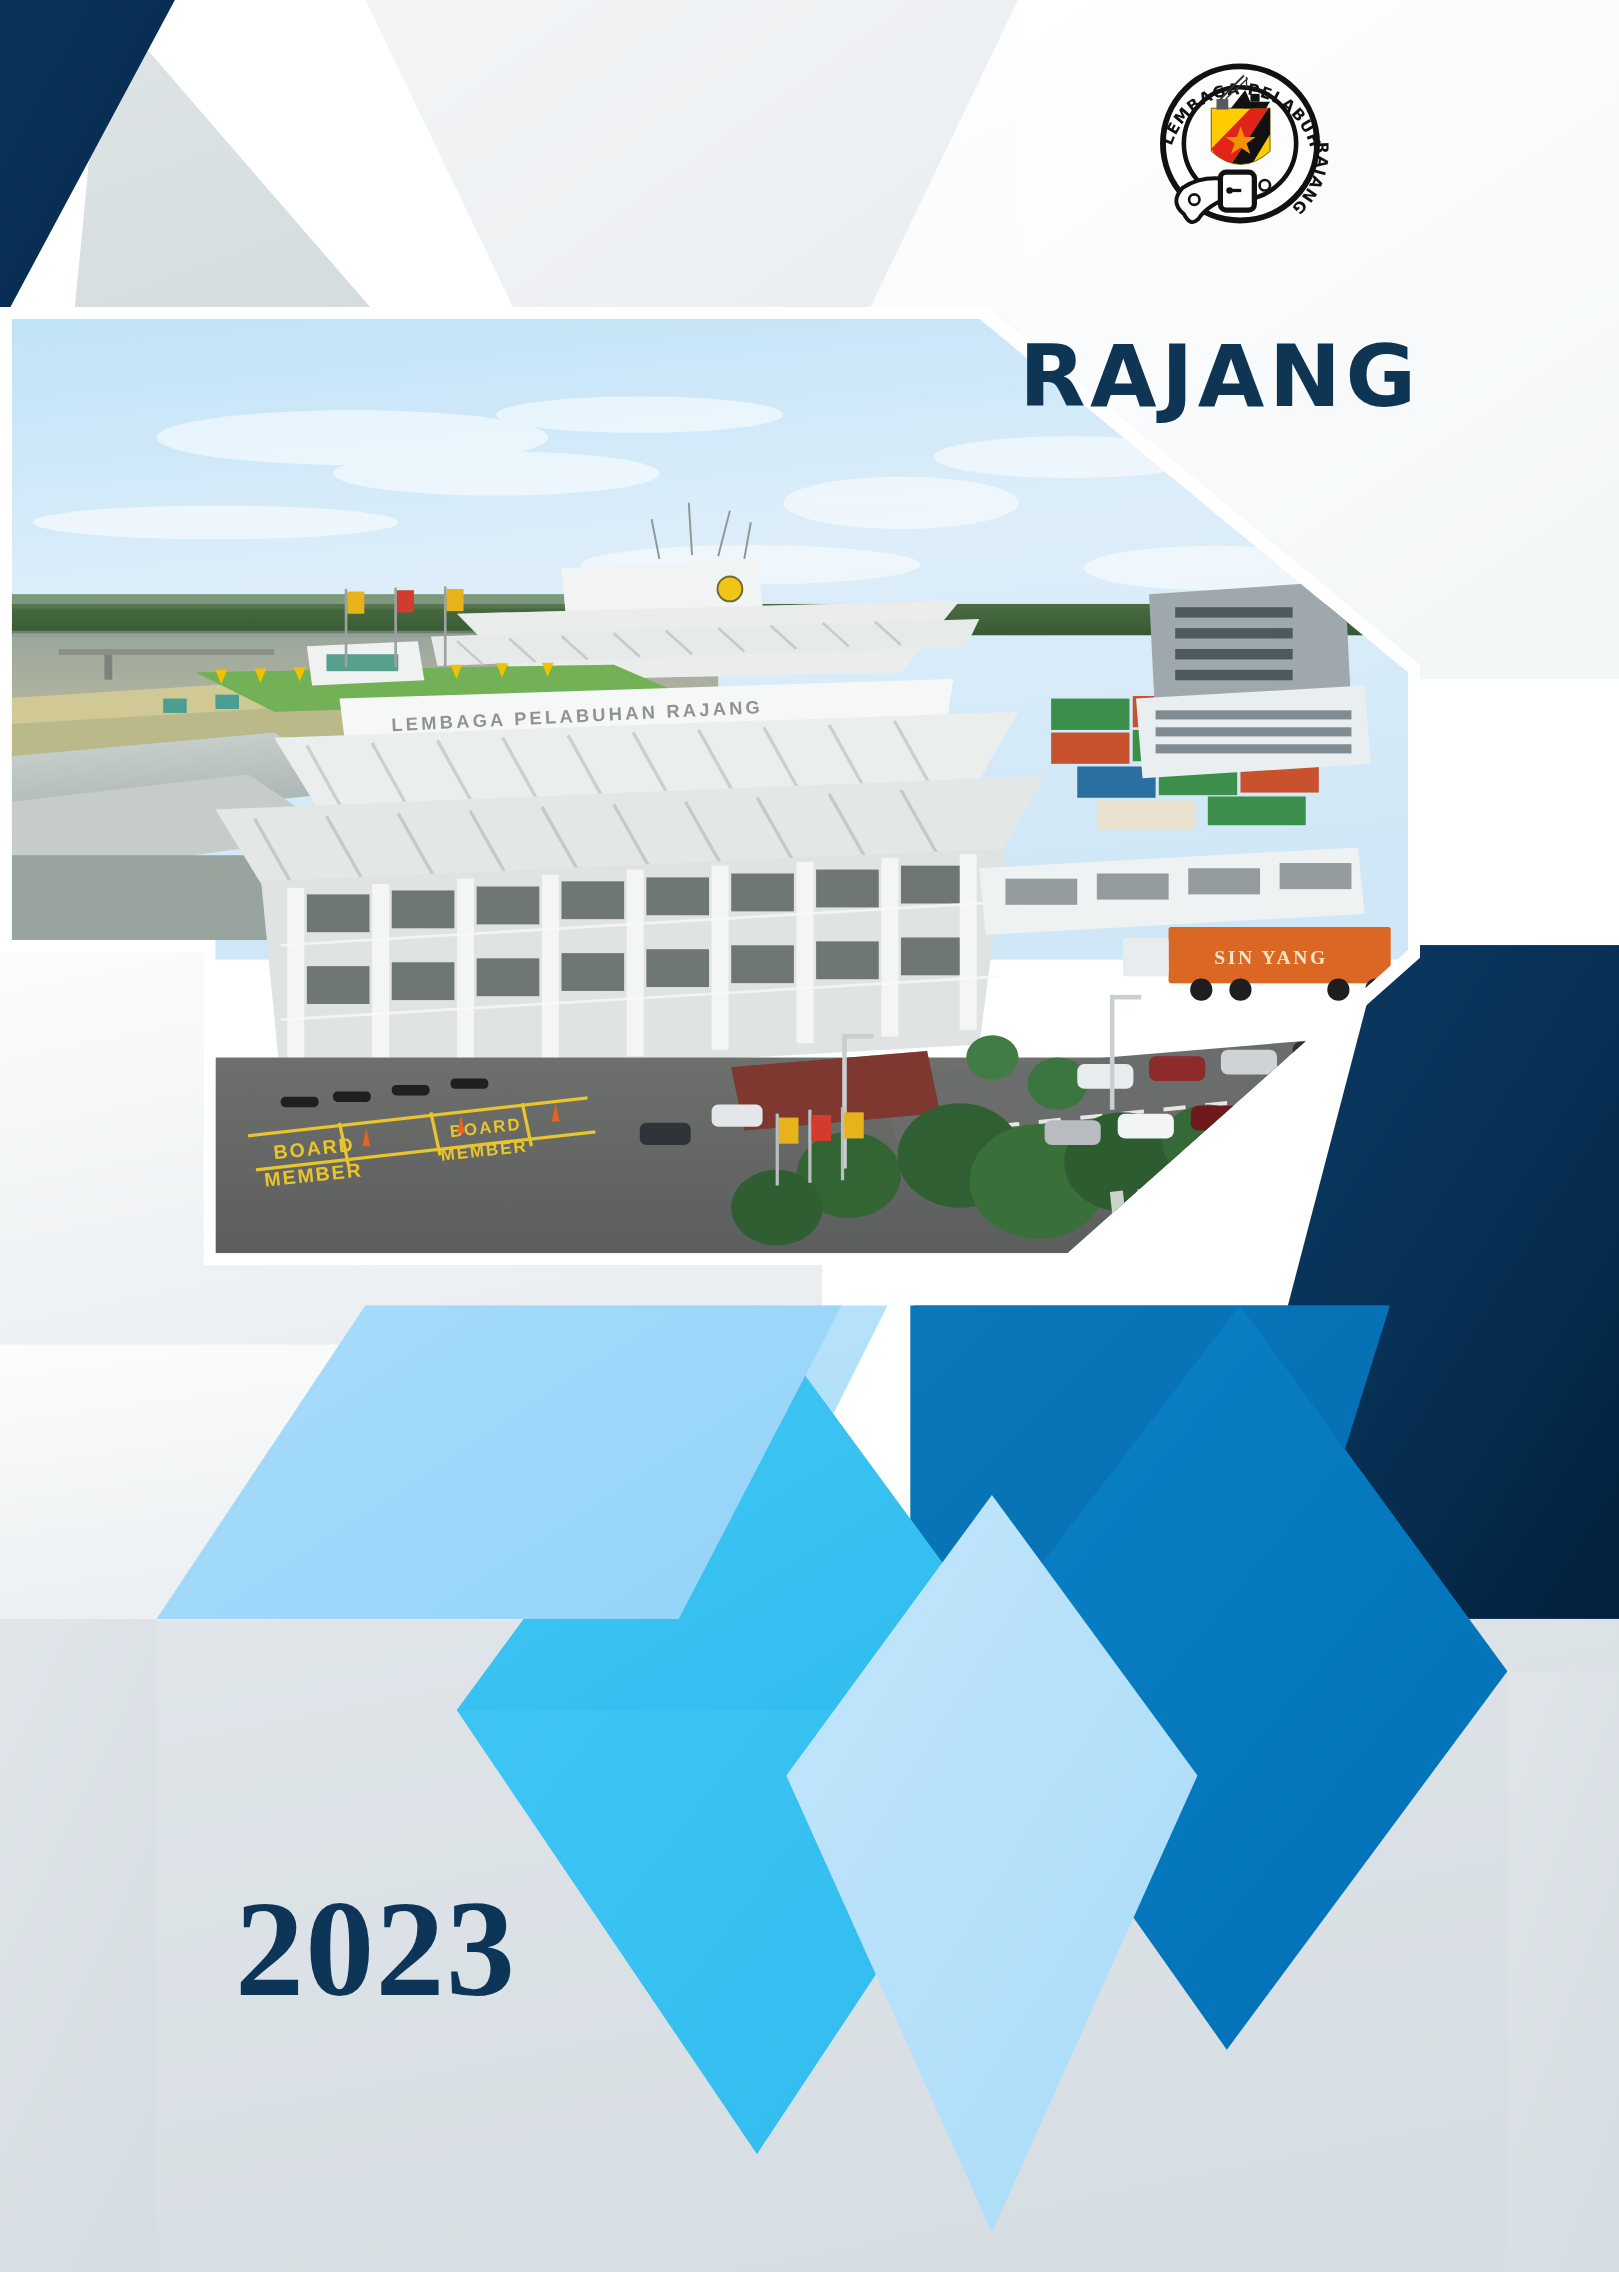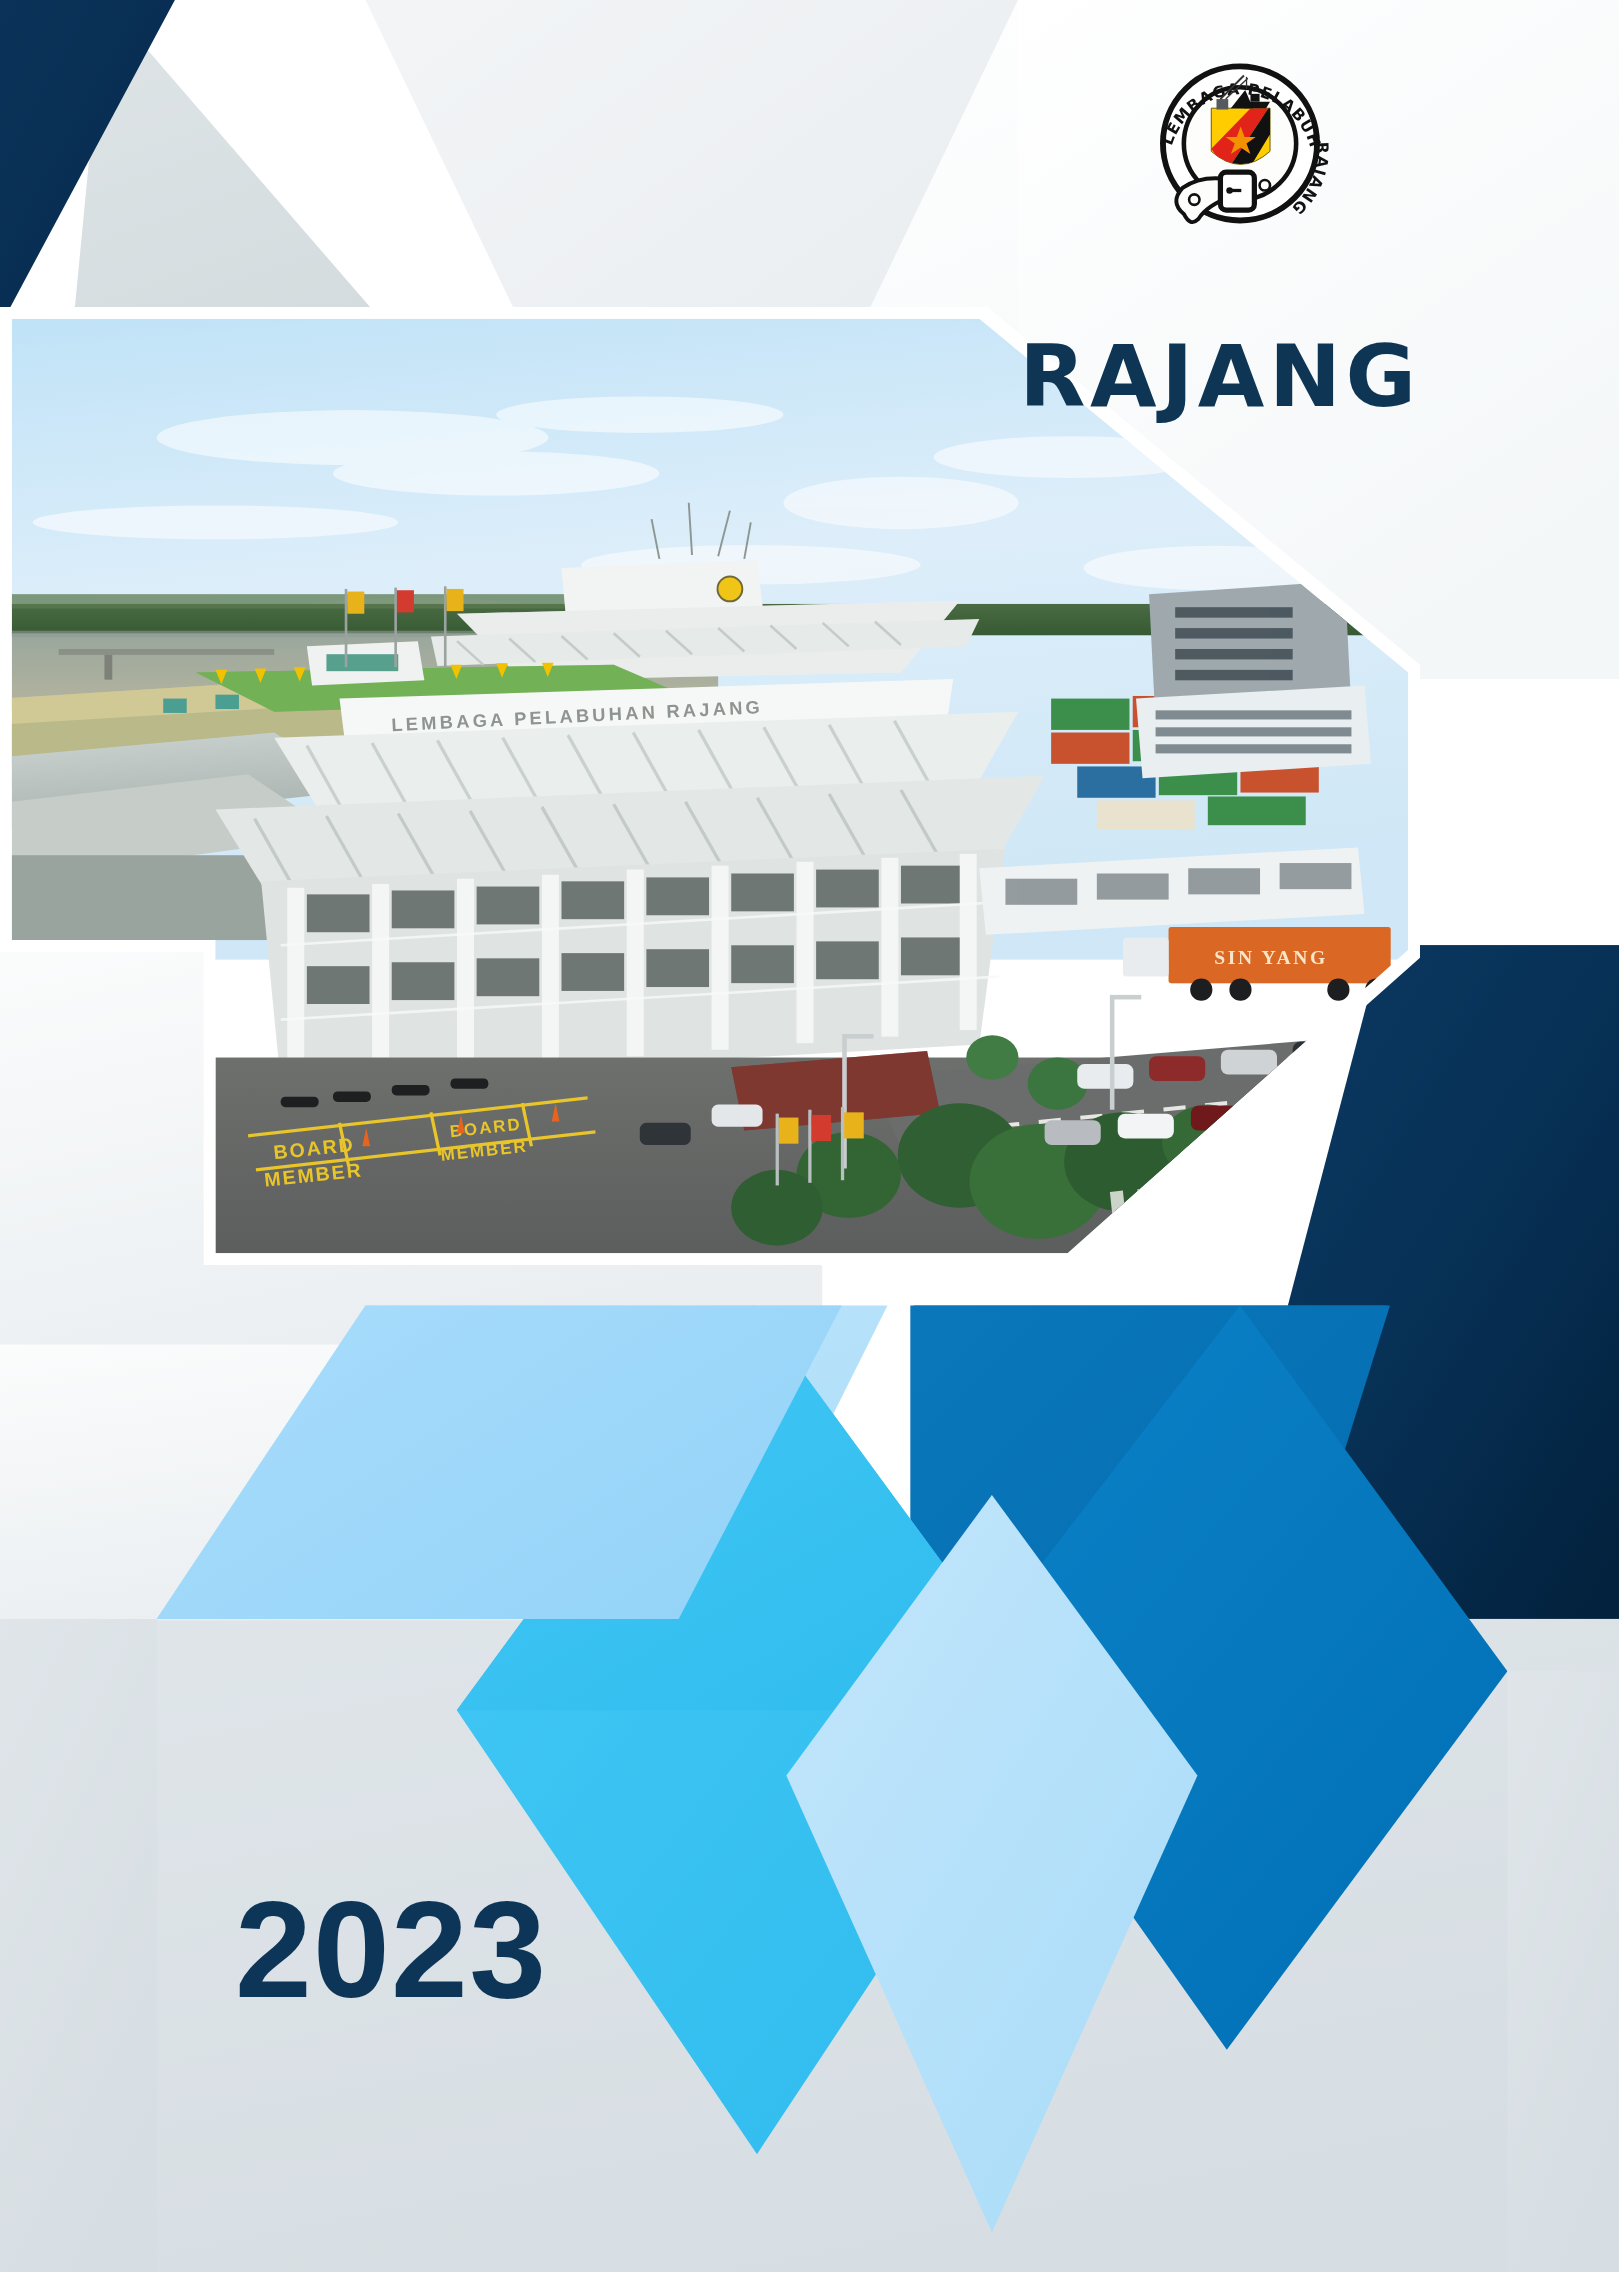--- a/index.html
+++ b/index.html
@@ -47,21 +47,21 @@
 
   
   .year-block {
     position: absolute;
     left: 235px;
     top: 1880px;
     z-index: 40;
   }
   .year-text {
     color: #0d3558;
-    font-family: Liberation Sans, sans-serif;
+    font-family: Liberation Serif, serif;
     font-size: 138px;
     font-weight: 700;
     letter-spacing: 1.3px;
     line-height: 1;
     white-space: nowrap;
   }
 
   
   .logo-wrap {
     position: absolute;

